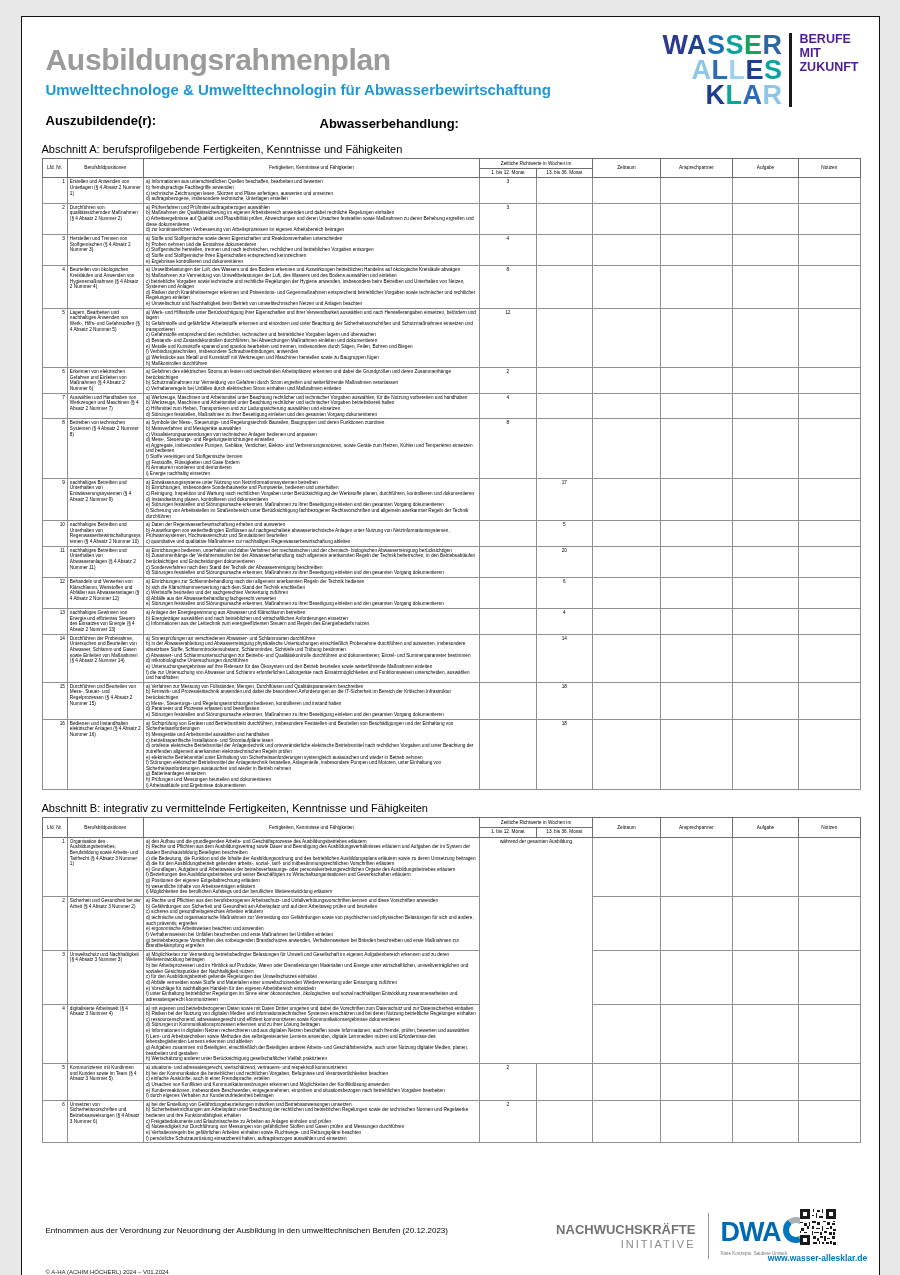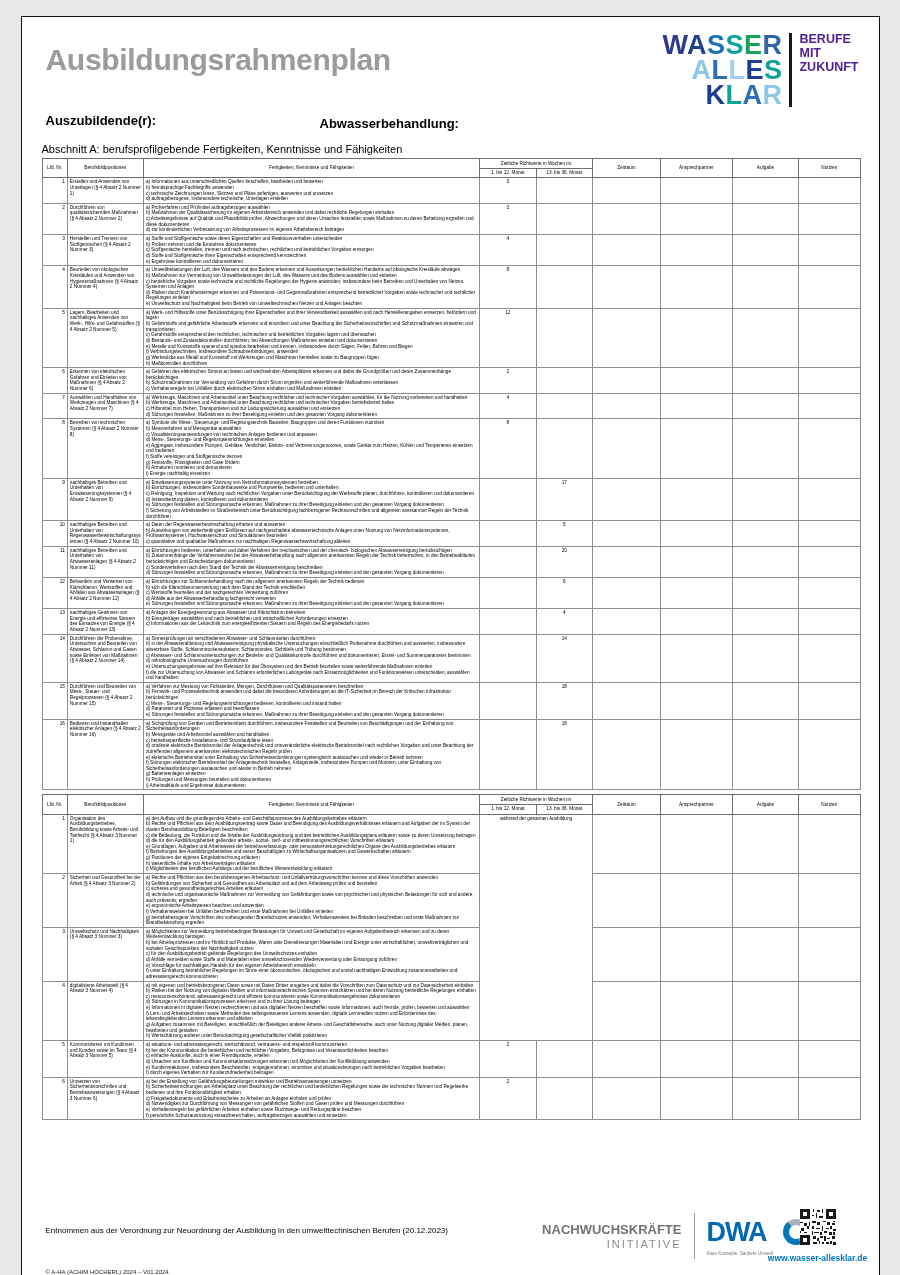--- a/index.html
+++ b/index.html
@@ -39,36 +39,37 @@
   table.plan{border:1px solid #555;}
   
   .foot-note{position:absolute;left:24px;top:1209px;font-size:8px;color:#000;text-align:right;}
   .foot-copy{position:absolute;left:24px;top:1252px;font-size:6px;color:#222;}
   .foot-right{position:absolute;right:70px;top:1196px;display:flex;align-items:center;gap:12px;}
   .nwk{display:flex;flex-direction:column;align-items:flex-end;}
   .nwk-1{font-size:13px;font-weight:800;color:#737373;}
   .nwk-2{font-size:11px;font-weight:400;color:#8b8b8b;letter-spacing:2px;margin-top:1px;}
   .foot-divider{width:1px;height:46px;background:#9a9a9a;}
   .dwa-block{display:flex;flex-direction:column;align-items:flex-start;}
-  .dwa-row{display:flex;align-items:center;gap:16px;}
+  .dwa-row{display:flex;align-items:flex-start;gap:2px;}
   .dwa-text{font-size:27px;font-weight:800;color:#0069b4;letter-spacing:-1px;}
   .dwa-ring{position:relative;width:26px;height:26px;border-radius:50%;
     background:conic-gradient(from -40deg,#aab1b6 0 32%,#86bc25 32% 55%,#0076bd 55% 100%);}
   .dwa-ring::after{content:"";position:absolute;left:6px;top:6px;width:14px;height:14px;border-radius:50%;background:#fff;}
   .dwa-tag{font-size:4.5px;color:#777;margin-top:3px;}
   .qr-block{position:absolute;right:22px;top:1192px;width:78px;display:flex;flex-direction:column;align-items:center;}
   .qr{width:36px;height:36px;}
   .url{font-size:8.5px;font-weight:700;color:#0076bd;margin-top:8px;white-space:nowrap;}
 </style>
 </head>
 <body>
 
 <div class="page">
 
   <div class="title">Ausbildungsrahmenplan</div>
+  <div class="subtitle">Umwelttechnologe &amp; Umwelttechnologin für Abwasserbewirtschaftung</div>
   <div class="trainee-label">Auszubildende(r):</div>
   <div class="period-label">Abwasserbehandlung:</div>
 
   <div class="logo">
     <div class="logo-words" id="logo-words">
         <span class="lw-line"><span style="color: rgb(45, 58, 143);">W</span><span style="color: rgb(32, 65, 143);">A</span><span style="color: rgb(29, 112, 183);">S</span><span style="color: rgb(10, 164, 154);">S</span><span style="color: rgb(24, 160, 92);">E</span><span style="color: rgb(46, 102, 164);">R</span></span>
         <span class="lw-line"><span style="color: rgb(142, 198, 232);">A</span><span style="color: rgb(45, 109, 181);">L</span><span style="color: rgb(159, 208, 239);">L</span><span style="color: rgb(29, 61, 143);">E</span><span style="color: rgb(10, 164, 154);">S</span></span>
         <span class="lw-line"><span style="color: rgb(29, 61, 143);">K</span><span style="color: rgb(10, 164, 154);">L</span><span style="color: rgb(45, 109, 181);">A</span><span style="color: rgb(142, 198, 232);">R</span></span>
       </div>
     <div class="logo-bar"></div>
@@ -383,20 +384,21 @@
             <td class="c-w"></td>
             <td class="c-w">18</td>
             <td class="c-fill"></td>
             <td class="c-fill"></td>
             <td class="c-fill"></td>
             <td class="c-fill"></td>
           </tr>
         </tbody>
     </table>
 
+    <div class="section-heading b">Abschnitt B: integrativ zu vermittelnde Fertigkeiten, Kenntnisse und Fähigkeiten</div>
 
     <table class="plan">
       <colgroup>
         <col style="width:3.1%">
           <col style="width:9.3%">
           <col style="width:41.1%">
         <col style="width:6.9%">
           <col style="width:6.9%">
           <col style="width:8.3%">
         <col style="width:8.8%">

